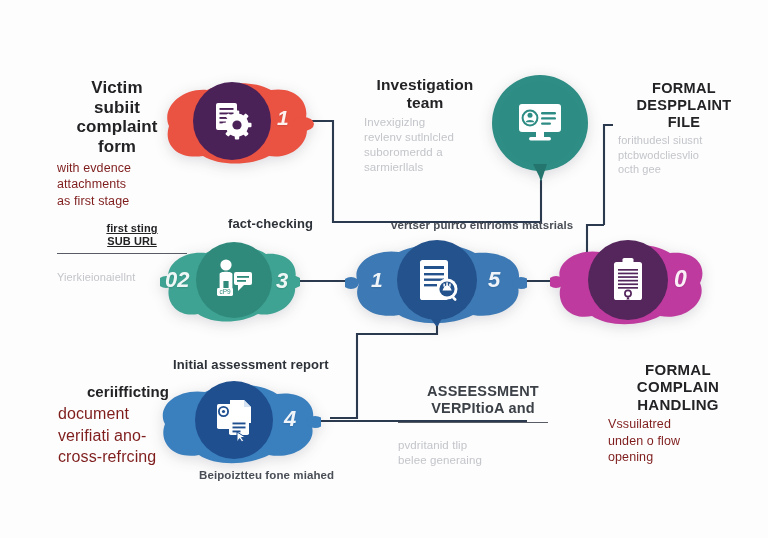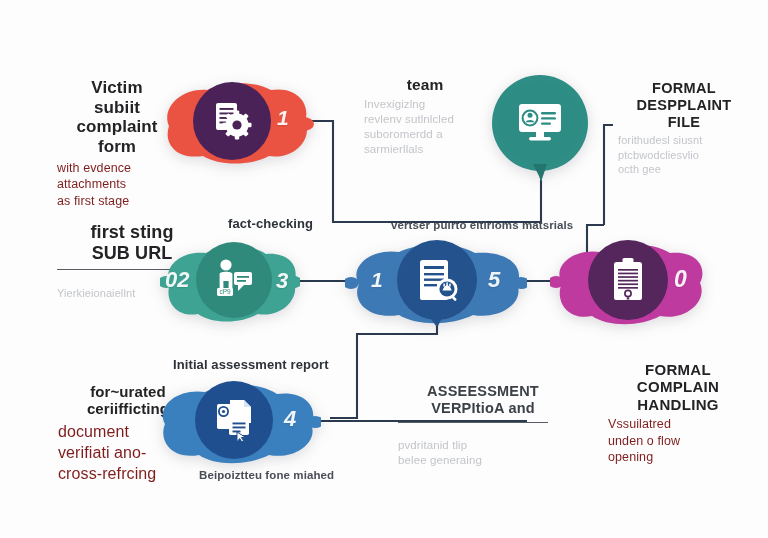--- a/index.html
+++ b/index.html
@@ -110,20 +110,21 @@
     </div>
     <div class="sub" style="font-size:12.5px;">
       <div>with evdence</div>
       <div>attachments</div>
       <div>as first stage</div>
     </div>
   </div>
 
   <div class="tblock" style="left:364px;top:76px;width:122px;">
     <div class="head" style="font-size:15.5px;">
+      <div>Investigation</div>
       <div>team</div>
     </div>
     <div class="sub dim" style="font-size:11.5px;">
       <div>Invexigizlng</div>
       <div>revlenv sutlnlcled</div>
       <div>suboromerdd a</div>
       <div>sarmierllals</div>
     </div>
   </div>
 
@@ -134,33 +135,32 @@
       <div>FILE</div>
     </div>
     <div class="sub dim" style="font-size:11px;">
       <div>forithudesl siusnt</div>
       <div>ptcbwodcliesvlio</div>
       <div>octh gee</div>
     </div>
   </div>
 
   <div class="tblock" style="left:57px;top:222px;width:150px;">
-    <div class="head" style="font-size:18px;">
+    <div class="head" style="font-size:11px;text-decoration:underline;">
       <div>first sting</div>
       <div>SUB URL</div>
     </div>
     <div class="hrule" style="width:130px;"></div>
     <div class="sub dim" style="font-size:11px;margin-top:16px;">
       <div>Yierkieionaiellnt</div>
     </div>
   </div>
 
   <div class="tblock" style="left:58px;top:383px;width:140px;">
     <div class="head" style="font-size:15px;">
-      <div>for~urated</div>
       <div>ceriifficting</div>
     </div>
     <div class="sub" style="font-size:16px;">
       <div>document</div>
       <div>verifiati ano-</div>
       <div>cross-refrcing</div>
     </div>
   </div>
 
   <div class="tblock" style="left:398px;top:383px;width:170px;">

